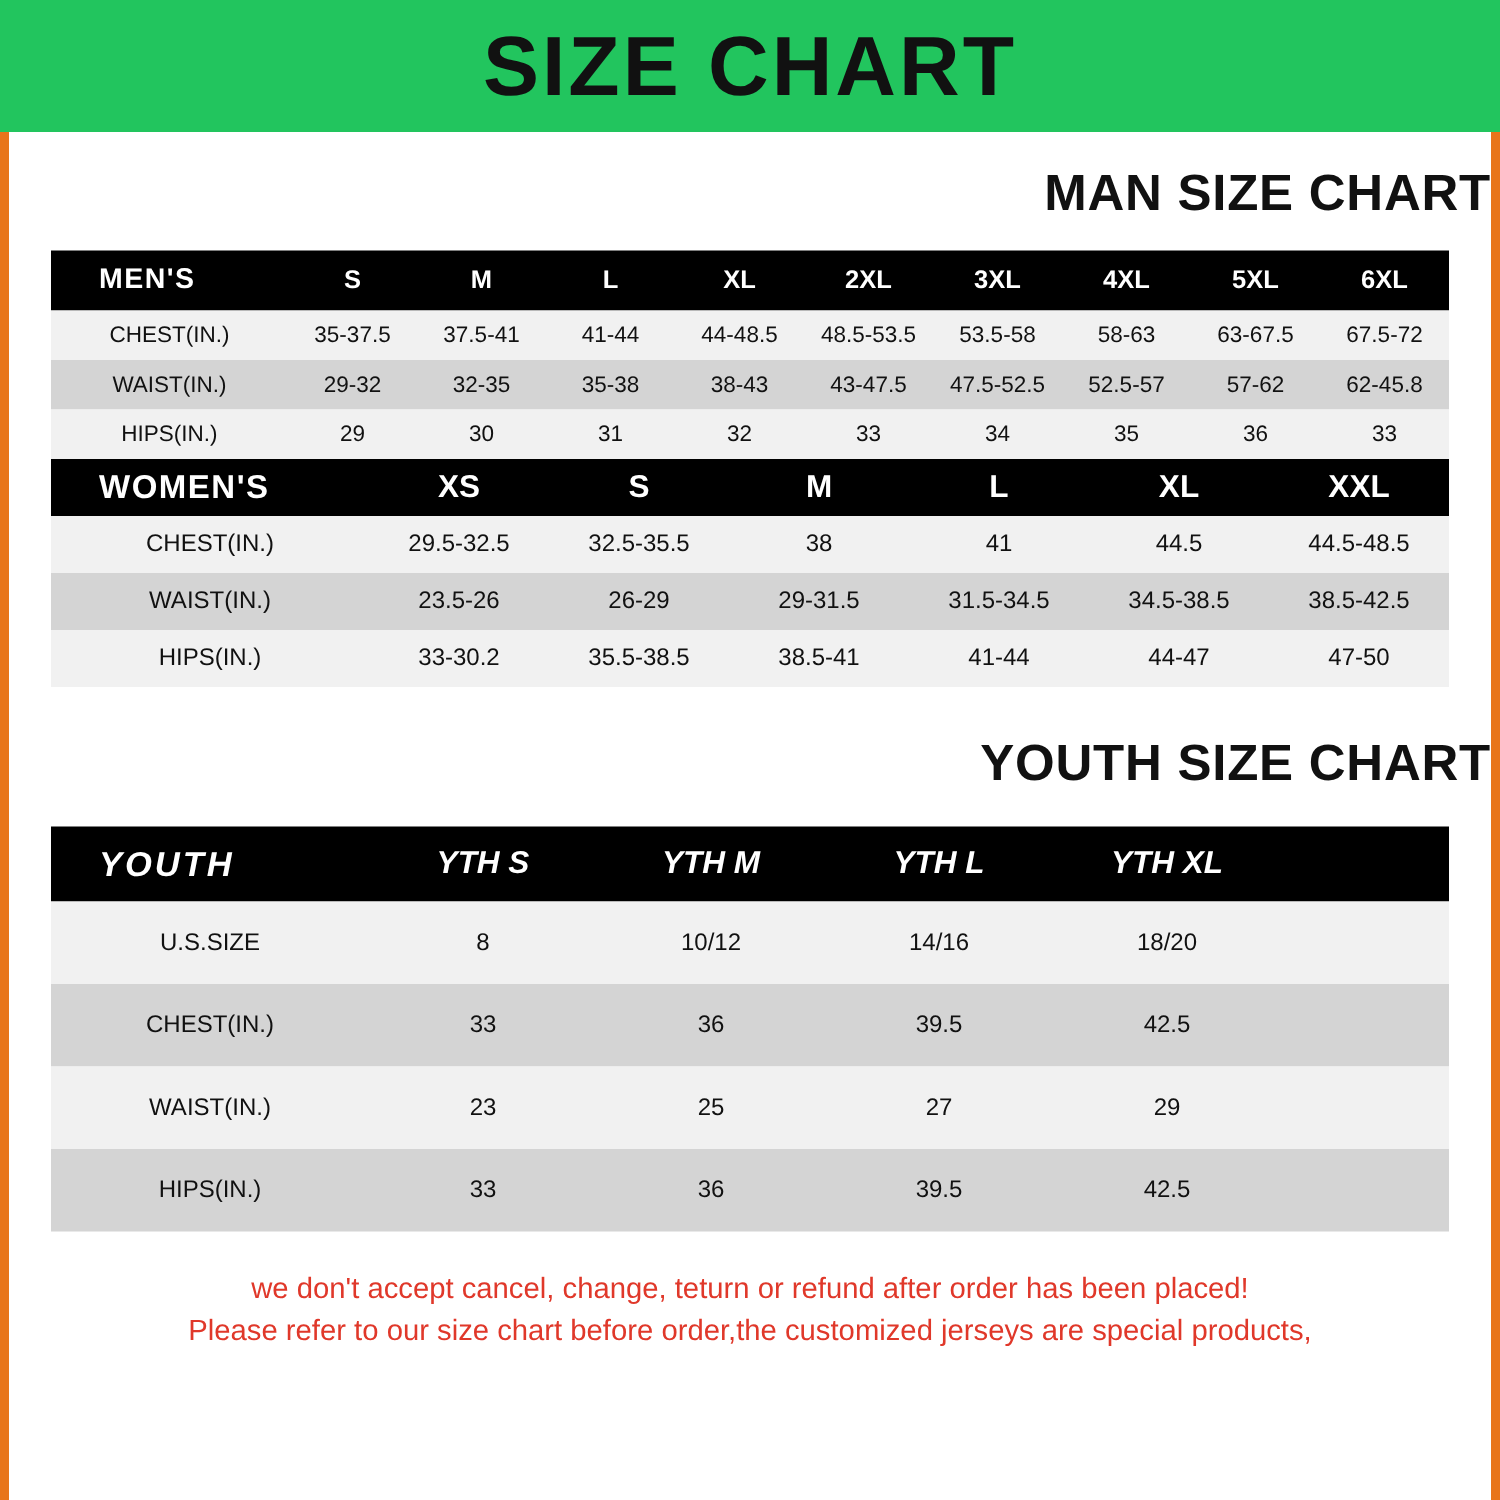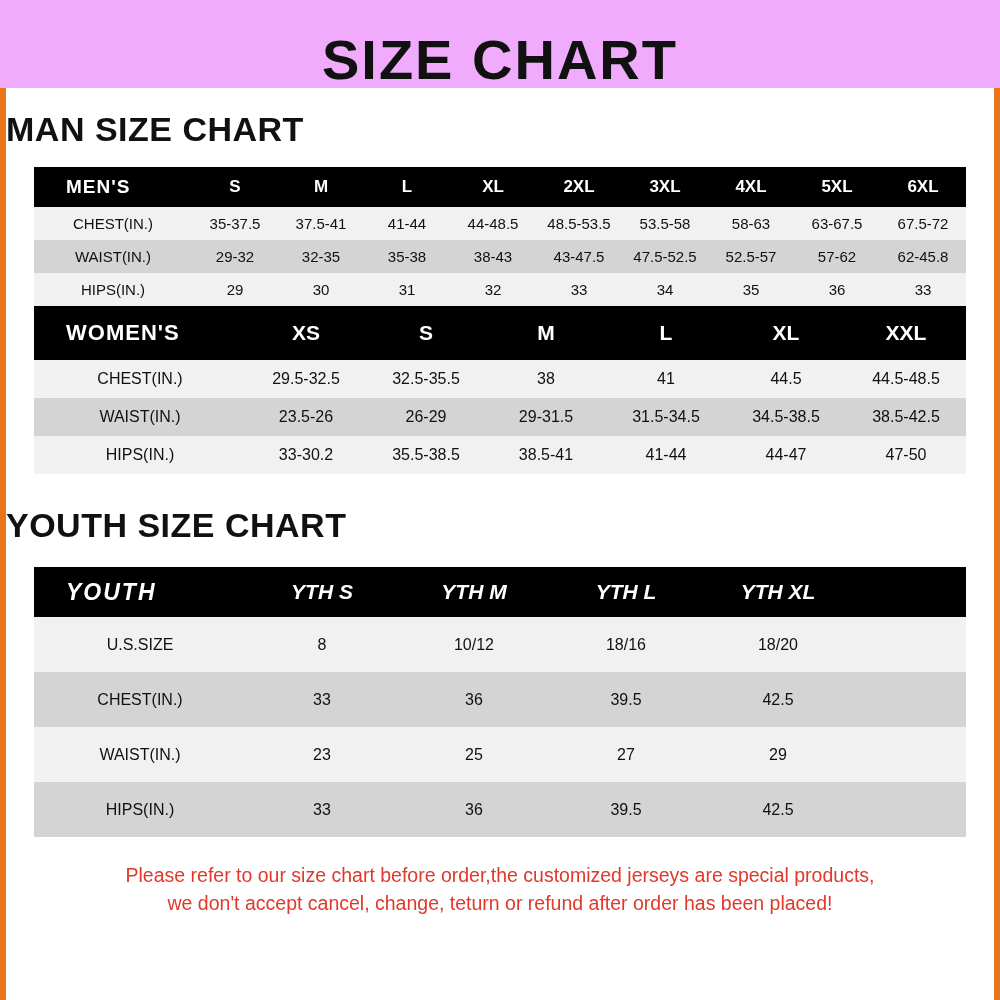--- a/index.html
+++ b/index.html
@@ -17,37 +17,37 @@
   .page {
     width: 1000px;
     height: 1000px;
     position: relative;
     box-sizing: border-box;
     border-left: 6px solid #e8751a;
     border-right: 6px solid #e8751a;
     background: #ffffff;
   }
   .banner {
-    background: #f0abfc;
+    background: #22c55e;
     height: 88px;
     display: flex;
-    align-items: flex-end;
+    align-items: center;
     justify-content: center;
     margin: 0 -6px;
   }
   .banner-title {
     font-family: "Liberation Sans", sans-serif;
     font-weight: bold;
     font-size: 56px;
     letter-spacing: 2px;
     color: #111111;
     line-height: 1;
   }
   .section-title {
-    text-align: left;
+    text-align: right;
     font-weight: bold;
     font-size: 34px;
     letter-spacing: 0.5px;
     color: #111111;
   }
   .t-man { margin-top: 22px; margin-bottom: 18px; }
   .t-women { margin-top: 30px; margin-bottom: 22px; }
   .t-youth { margin-top: 32px; margin-bottom: 22px; }
 
   table {
@@ -89,21 +89,21 @@
     font-size: 15px;
     color: #111;
   }
 
   
   .men-table tr.head-row th { font-size: 17px; }
   .men-table tr.head-row th.rowlabel { font-size: 19px; }
   .men-table td, .men-table th { font-size: 14.5px; }
 
   
-  .women-table tr.head-row th { height: 54px; font-size: 21px; margin-top: 38px; }
+  .women-table tr.head-row th { height: 38px; font-size: 21px; margin-top: 38px; }
   .women-table tr.head-row th.rowlabel { font-size: 22px; }
   .women-table tr.body-row td { height: 38px; font-size: 16px; }
   .women-table td.rowlabel { font-size: 16px; }
 
   
   .youth-table tr.head-row th { height: 50px; font-size: 21px; font-style: italic; }
   .youth-table tr.head-row th.rowlabel { font-size: 23px; letter-spacing: 2px; }
   .youth-table tr.body-row td { height: 55px; font-size: 16px; }
   .youth-table td.rowlabel { font-size: 16px; }
 
@@ -248,21 +248,21 @@
         <th>YTH L</th>
         <th>YTH XL</th>
         <th></th>
       </tr>
     </thead>
     <tbody>
       <tr class="body-row light">
         <td class="rowlabel">U.S.SIZE</td>
         <td>8</td>
         <td>10/12</td>
-        <td>18/16</td>
+        <td>14/16</td>
         <td>18/20</td>
         <td></td>
       </tr>
       <tr class="body-row dark">
         <td class="rowlabel">CHEST(IN.)</td>
         <td>33</td>
         <td>36</td>
         <td>39.5</td>
         <td>42.5</td>
         <td></td>
@@ -280,17 +280,17 @@
         <td>33</td>
         <td>36</td>
         <td>39.5</td>
         <td>42.5</td>
         <td></td>
       </tr>
     </tbody>
   </table>
 
   <div class="footer-note">
+    <div>we don't accept cancel, change, teturn or refund after order has been placed!</div>
     <div>Please refer to our size chart before order,the customized jerseys are special products,</div>
-    <div>we don't accept cancel, change, teturn or refund after order has been placed!</div>
   </div>
 
 </div>
 
 </body></html>

